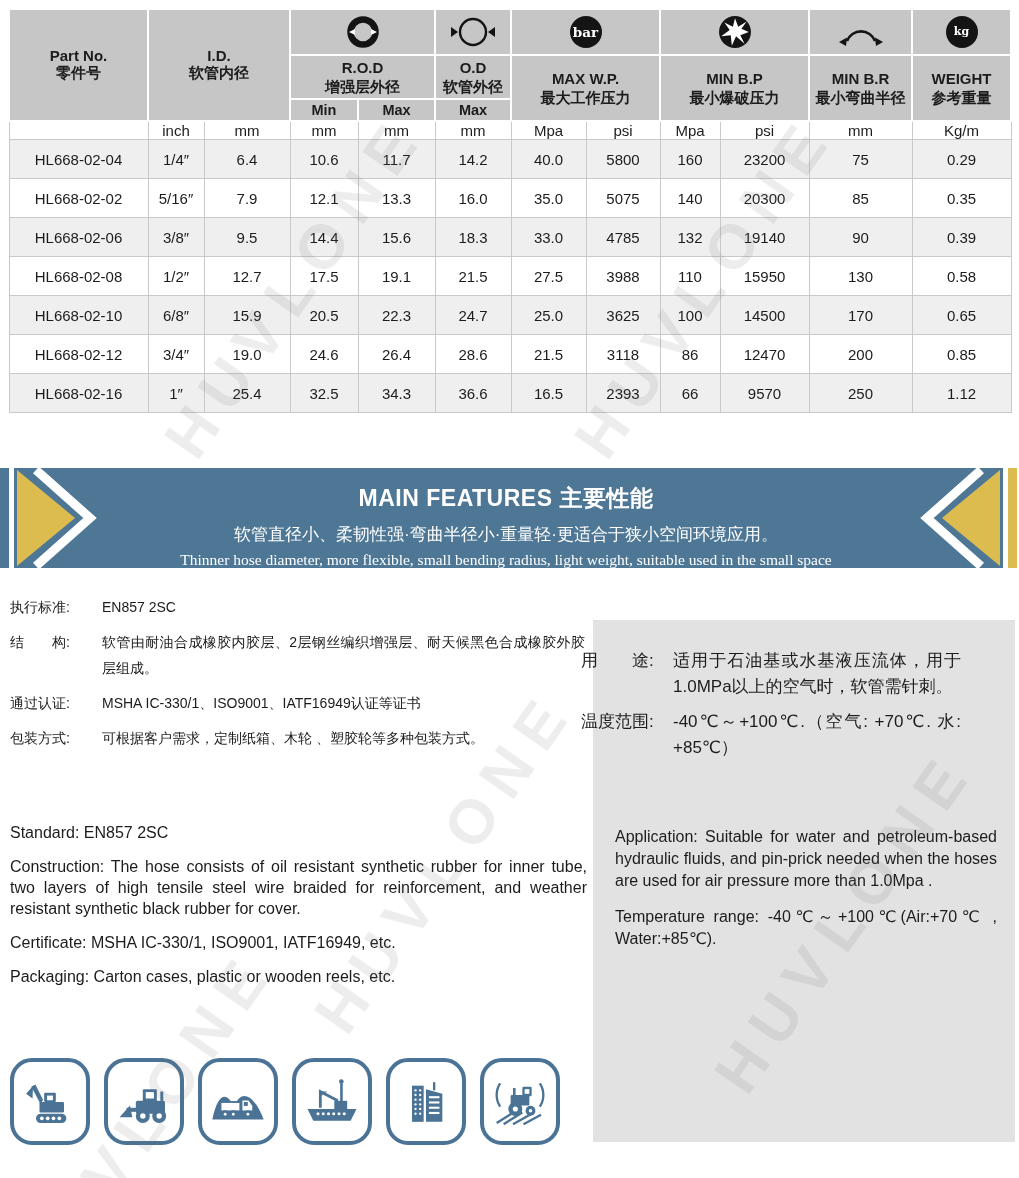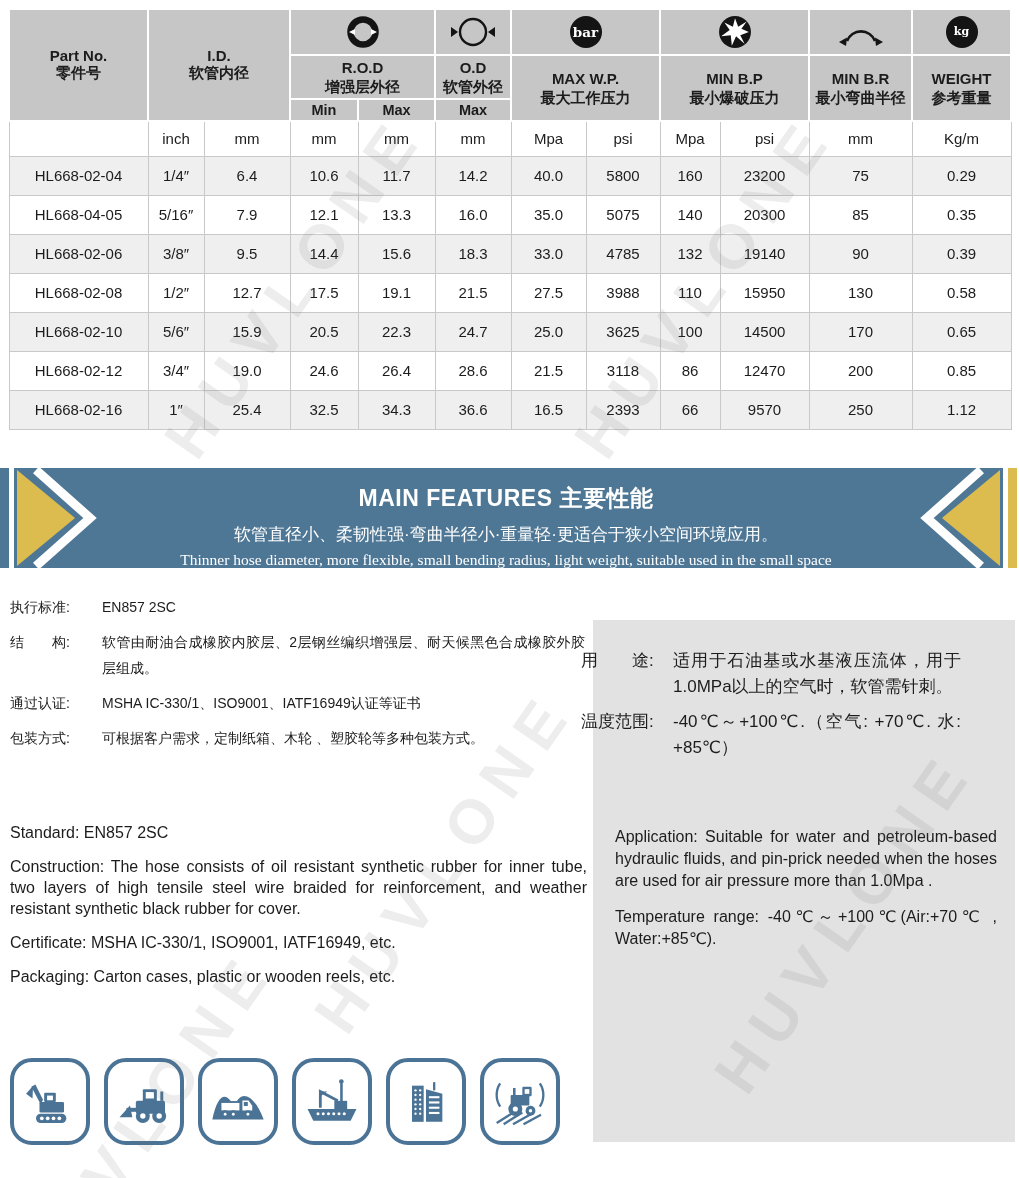--- a/index.html
+++ b/index.html
@@ -18,21 +18,21 @@
 
   
   .table-wrap { position:absolute; left:8px; top:8px; width:1003px; z-index:2; }
   table.spec { border-collapse:collapse; width:1003px; table-layout:fixed; font-size:15px; }
   table.spec th { background:#c6c6c6; border:2px solid #fff; font-weight:600; text-align:center; vertical-align:middle; padding:2px 0; }
   table.spec th .zh { display:block; font-weight:600; }
   table.spec .icon-row th { height:46px; }
   table.spec .label-row th { height:40px; line-height:19px; }
   table.spec .minmax-row th { height:22px; font-size:14.5px; padding:0; }
   table.spec td { border:1px solid #c9c9c9; text-align:center; vertical-align:middle; background:#fff; }
-  table.spec tr.units td { height:35px; }
+  table.spec tr.units td { height:18px; }
   table.spec tbody tr.data td { height:39px; }
   table.spec tbody tr.alt td { background:#efefef; }
 
   .dot-badge {
     display:inline-block; width:32px; height:32px; border-radius:50%;
     background:#141414; color:#fff; font-family:"DejaVu Serif","Liberation Serif",serif;
     font-weight:bold; font-size:13.5px; line-height:32px; text-align:center;
   }
   .hdr-svg { display:block; margin:0 auto; }
 
@@ -194,21 +194,21 @@
           <td>11.7</td>
           <td>14.2</td>
           <td>40.0</td>
           <td>5800</td>
           <td>160</td>
           <td>23200</td>
           <td>75</td>
           <td>0.29</td>
         </tr>
         <tr class="data">
-          <td>HL668-04-05</td>
+          <td>HL668-02-02</td>
           <td>5/16″</td>
           <td>7.9</td>
           <td>12.1</td>
           <td>13.3</td>
           <td>16.0</td>
           <td>35.0</td>
           <td>5075</td>
           <td>140</td>
           <td>20300</td>
           <td>85</td>
@@ -237,21 +237,21 @@
           <td>21.5</td>
           <td>27.5</td>
           <td>3988</td>
           <td>110</td>
           <td>15950</td>
           <td>130</td>
           <td>0.58</td>
         </tr>
         <tr class="data alt">
           <td>HL668-02-10</td>
-          <td>5/6″</td>
+          <td>6/8″</td>
           <td>15.9</td>
           <td>20.5</td>
           <td>22.3</td>
           <td>24.7</td>
           <td>25.0</td>
           <td>3625</td>
           <td>100</td>
           <td>14500</td>
           <td>170</td>
           <td>0.65</td>

